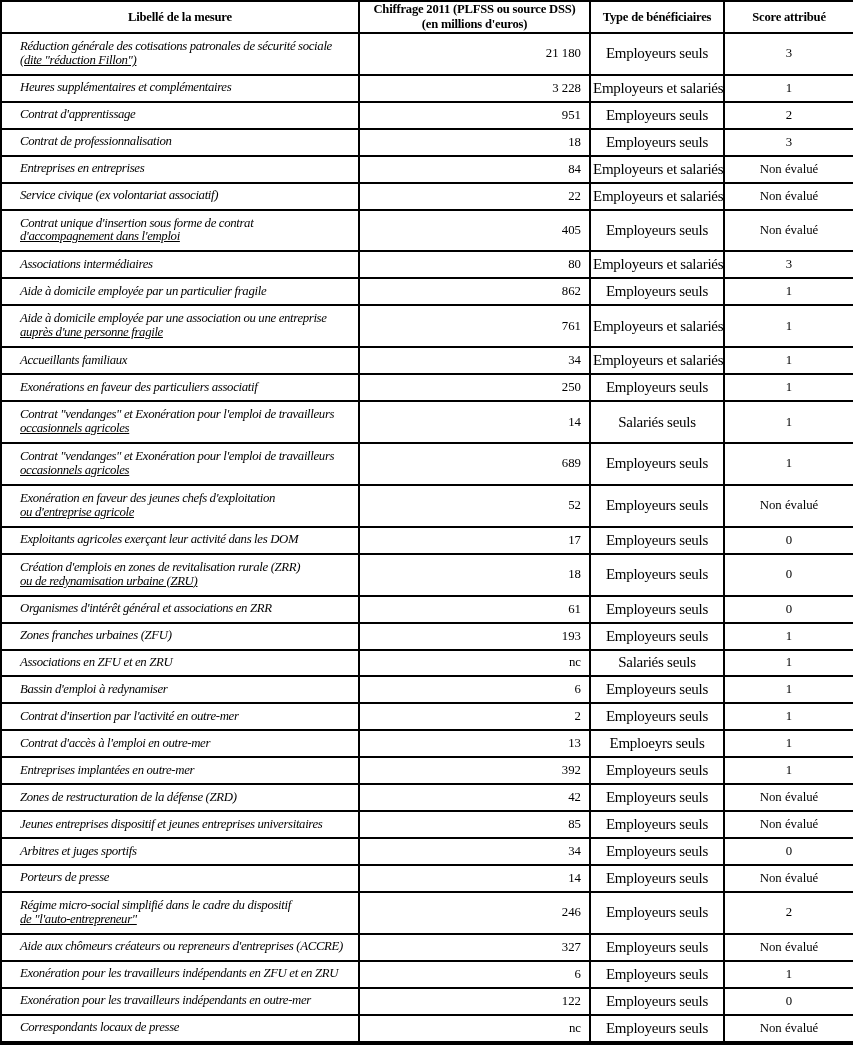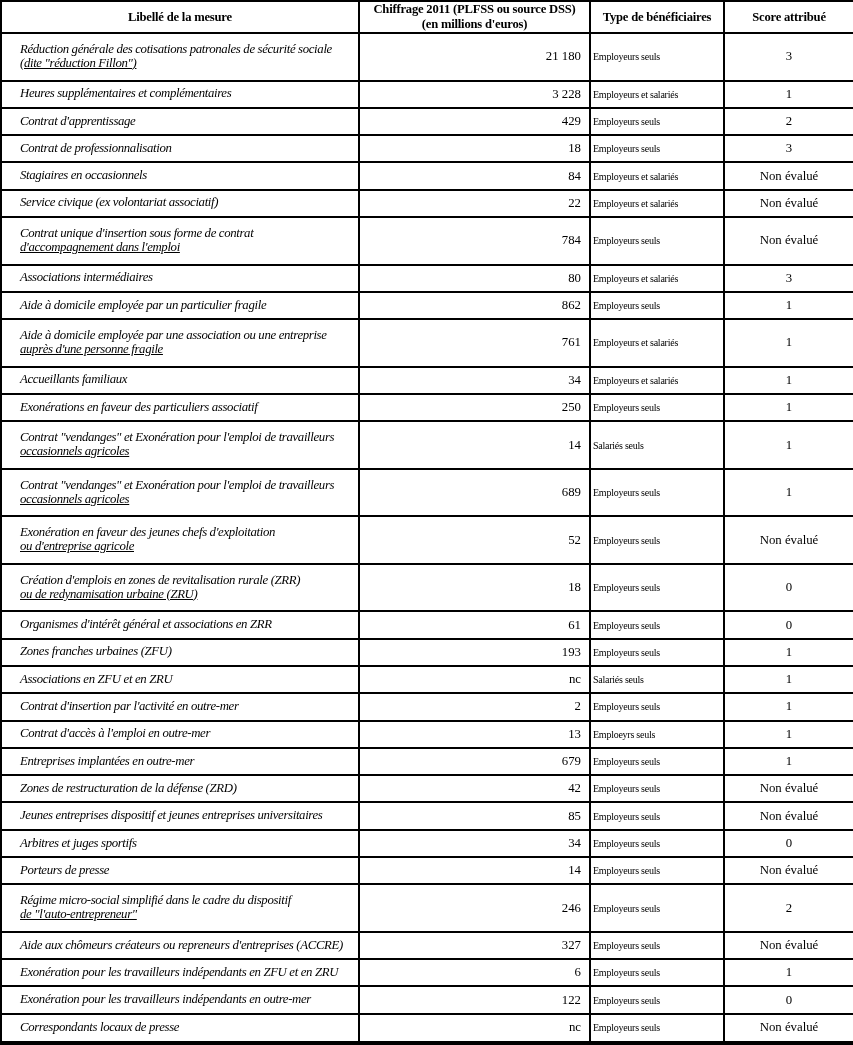--- a/index.html
+++ b/index.html
@@ -33,22 +33,22 @@
     letter-spacing: -0.35px;
     font-style: italic;
   }
   td.measure div { line-height: 13.8px; white-space: nowrap; }
   td.value {
     text-align: right;
     padding-right: 8px;
     white-space: nowrap;
   }
   td.beneficiaries {
-    text-align: left;
-    font-size: 10px;
+    text-align: center;
+    font-size: 15px;
     letter-spacing: -0.25px;
     white-space: nowrap;
   }
   td.score { text-align: center; white-space: nowrap; }
   tbody tr:last-child td { border-bottom-width: 4px; }
   .ul { text-decoration: underline; }
 </style>
 </head>
 <body>
 
@@ -83,54 +83,54 @@
           <div>Heures supplémentaires et complémentaires</div>
         </td>
         <td class="value">3 228</td>
         <td class="beneficiaries">Employeurs et salariés</td>
         <td class="score">1</td>
       </tr>
       <tr>
         <td class="measure">
           <div>Contrat d'apprentissage</div>
         </td>
-        <td class="value">429</td>
+        <td class="value">951</td>
         <td class="beneficiaries">Employeurs seuls</td>
         <td class="score">2</td>
       </tr>
       <tr>
         <td class="measure">
           <div>Contrat de professionnalisation</div>
         </td>
         <td class="value">18</td>
         <td class="beneficiaries">Employeurs seuls</td>
         <td class="score">3</td>
       </tr>
       <tr>
         <td class="measure">
-          <div>Stagiaires en occasionnels</div>
+          <div>Entreprises en entreprises</div>
         </td>
         <td class="value">84</td>
         <td class="beneficiaries">Employeurs et salariés</td>
         <td class="score">Non évalué</td>
       </tr>
       <tr>
         <td class="measure">
           <div>Service civique (ex volontariat associatif)</div>
         </td>
         <td class="value">22</td>
         <td class="beneficiaries">Employeurs et salariés</td>
         <td class="score">Non évalué</td>
       </tr>
       <tr>
         <td class="measure">
           <div>Contrat unique d'insertion sous forme de contrat</div>
           <div class="ul">d'accompagnement dans l'emploi</div>
         </td>
-        <td class="value">784</td>
+        <td class="value">405</td>
         <td class="beneficiaries">Employeurs seuls</td>
         <td class="score">Non évalué</td>
       </tr>
       <tr>
         <td class="measure">
           <div>Associations intermédiaires</div>
         </td>
         <td class="value">80</td>
         <td class="beneficiaries">Employeurs et salariés</td>
         <td class="score">3</td>
@@ -190,20 +190,28 @@
         <td class="measure">
           <div>Exonération en faveur des jeunes chefs d'exploitation</div>
           <div class="ul">ou d'entreprise agricole</div>
         </td>
         <td class="value">52</td>
         <td class="beneficiaries">Employeurs seuls</td>
         <td class="score">Non évalué</td>
       </tr>
       <tr>
         <td class="measure">
+          <div>Exploitants agricoles exerçant leur activité dans les DOM</div>
+        </td>
+        <td class="value">17</td>
+        <td class="beneficiaries">Employeurs seuls</td>
+        <td class="score">0</td>
+      </tr>
+      <tr>
+        <td class="measure">
           <div>Création d'emplois en zones de revitalisation rurale (ZRR)</div>
           <div class="ul">ou de redynamisation urbaine (ZRU)</div>
         </td>
         <td class="value">18</td>
         <td class="beneficiaries">Employeurs seuls</td>
         <td class="score">0</td>
       </tr>
       <tr>
         <td class="measure">
           <div>Organismes d'intérêt général et associations en ZRR</div>
@@ -223,39 +231,47 @@
       <tr>
         <td class="measure">
           <div>Associations en ZFU et en ZRU</div>
         </td>
         <td class="value">nc</td>
         <td class="beneficiaries">Salariés seuls</td>
         <td class="score">1</td>
       </tr>
       <tr>
         <td class="measure">
+          <div>Bassin d'emploi à redynamiser</div>
+        </td>
+        <td class="value">6</td>
+        <td class="beneficiaries">Employeurs seuls</td>
+        <td class="score">1</td>
+      </tr>
+      <tr>
+        <td class="measure">
           <div>Contrat d'insertion par l'activité en outre-mer</div>
         </td>
         <td class="value">2</td>
         <td class="beneficiaries">Employeurs seuls</td>
         <td class="score">1</td>
       </tr>
       <tr>
         <td class="measure">
           <div>Contrat d'accès à l'emploi en outre-mer</div>
         </td>
         <td class="value">13</td>
         <td class="beneficiaries">Emploeyrs seuls</td>
         <td class="score">1</td>
       </tr>
       <tr>
         <td class="measure">
           <div>Entreprises implantées en outre-mer</div>
         </td>
-        <td class="value">679</td>
+        <td class="value">392</td>
         <td class="beneficiaries">Employeurs seuls</td>
         <td class="score">1</td>
       </tr>
       <tr>
         <td class="measure">
           <div>Zones de restructuration de la défense (ZRD)</div>
         </td>
         <td class="value">42</td>
         <td class="beneficiaries">Employeurs seuls</td>
         <td class="score">Non évalué</td>

